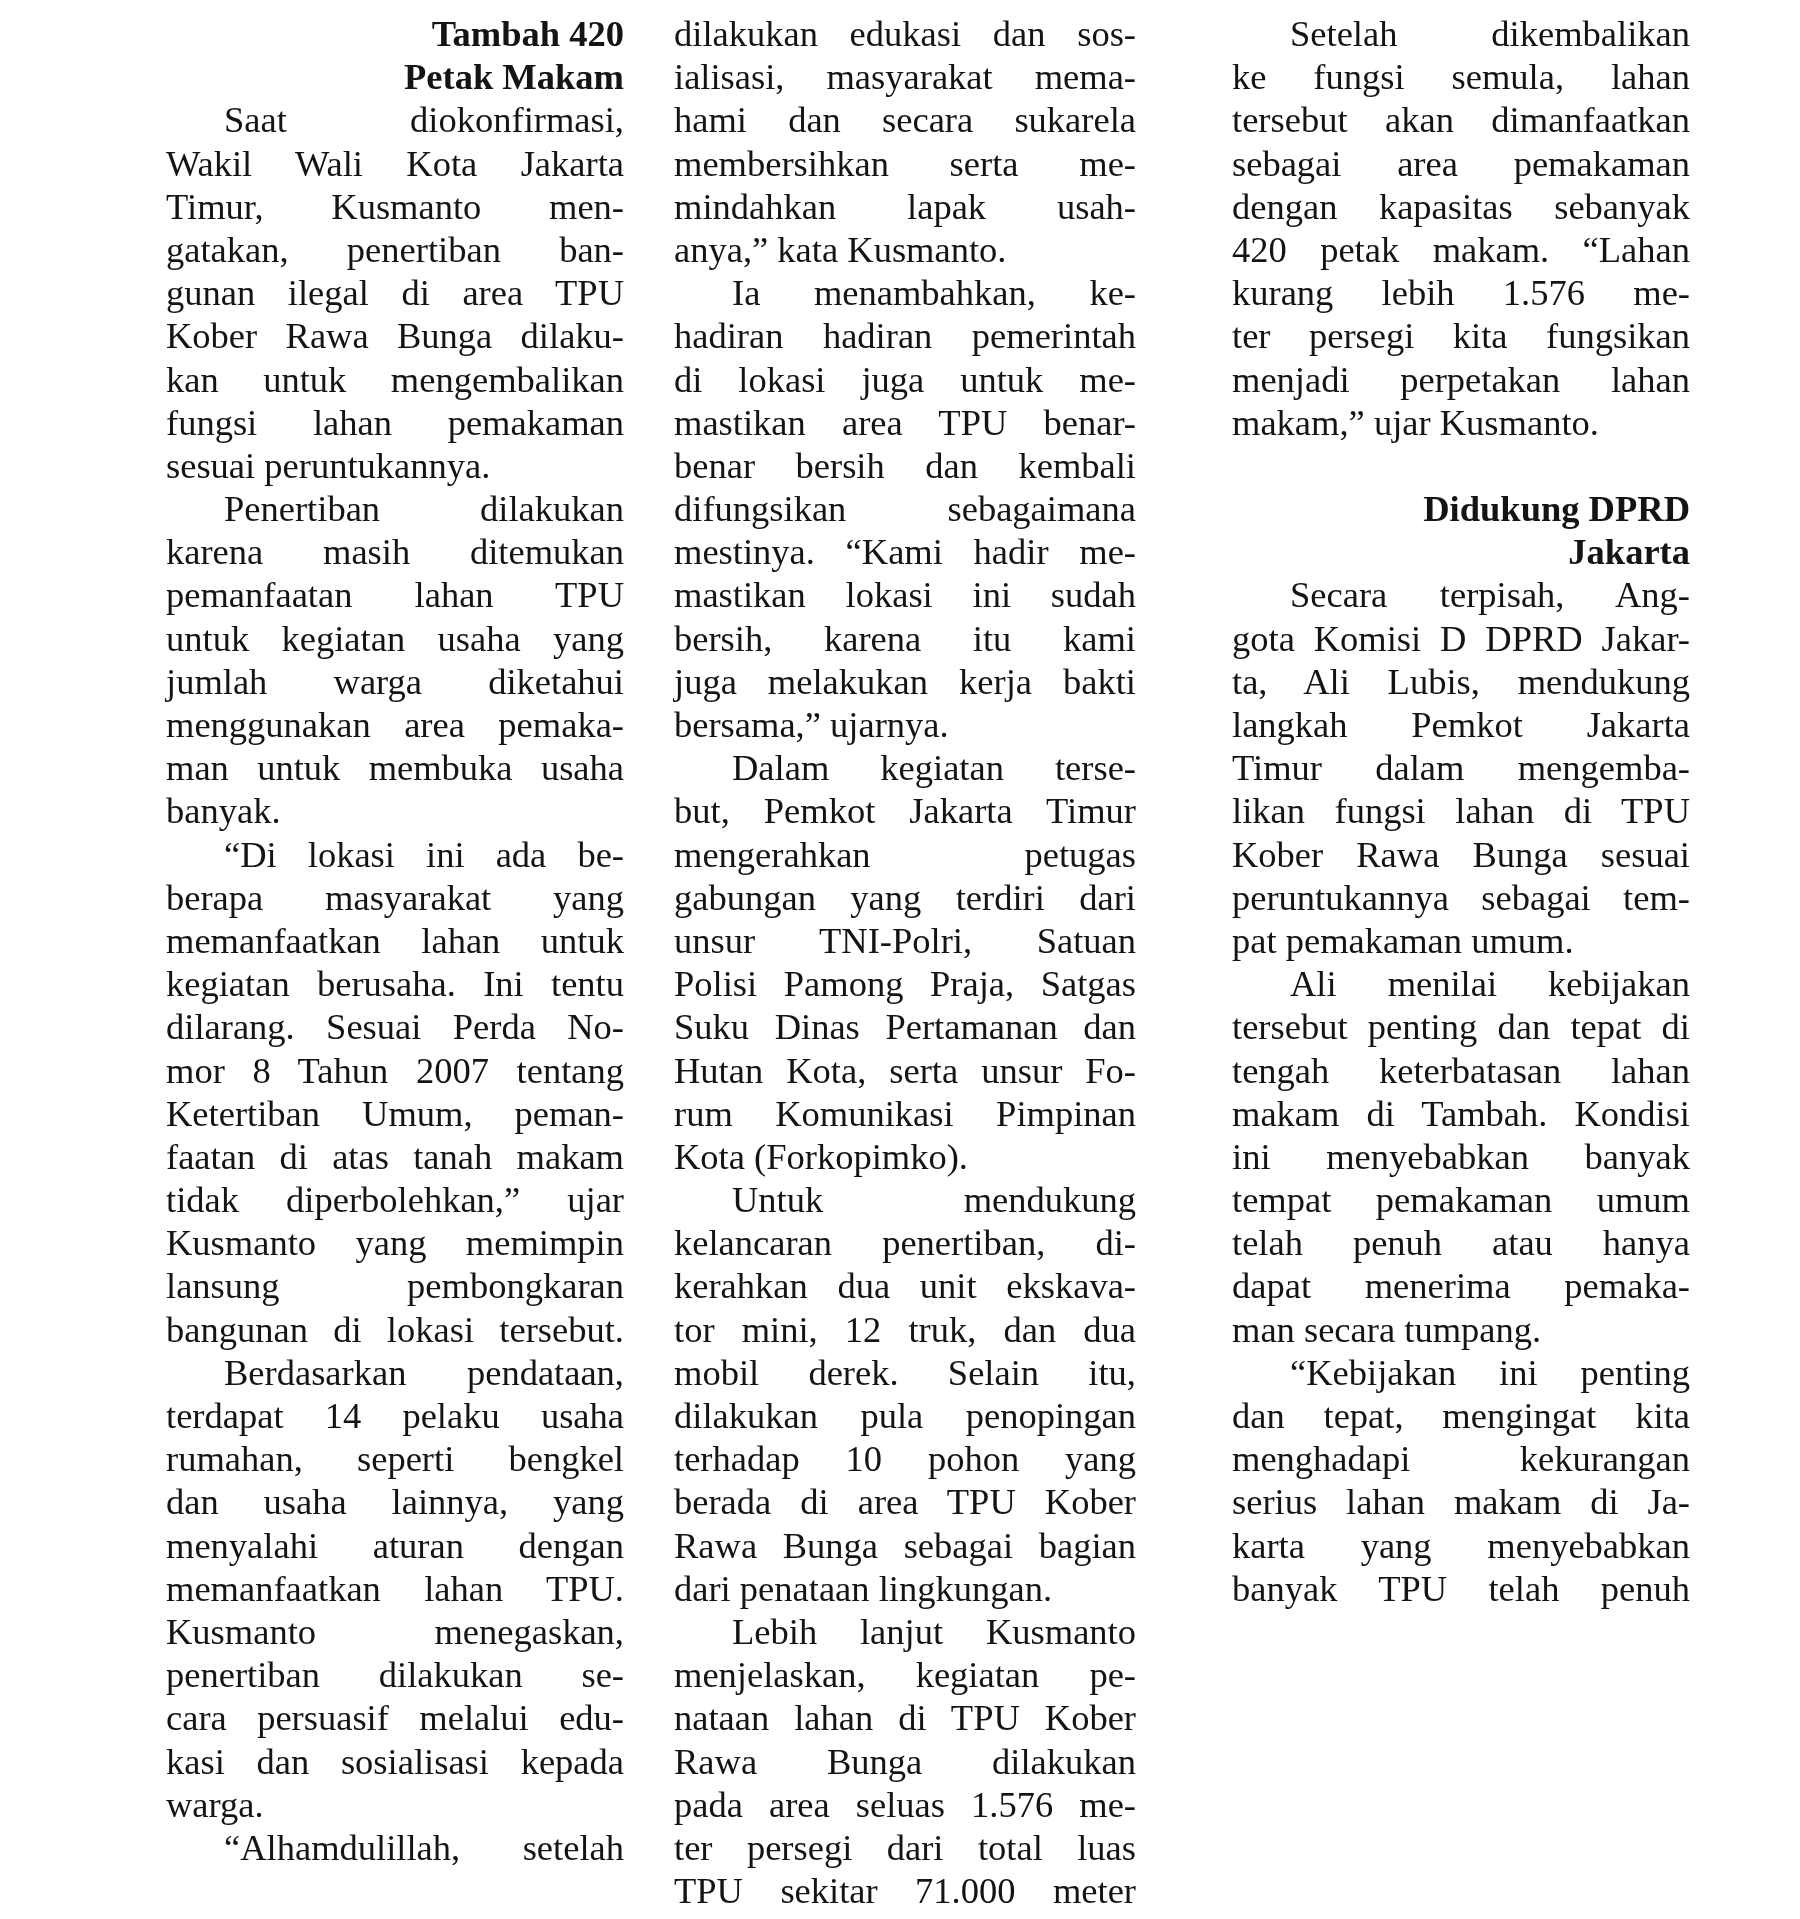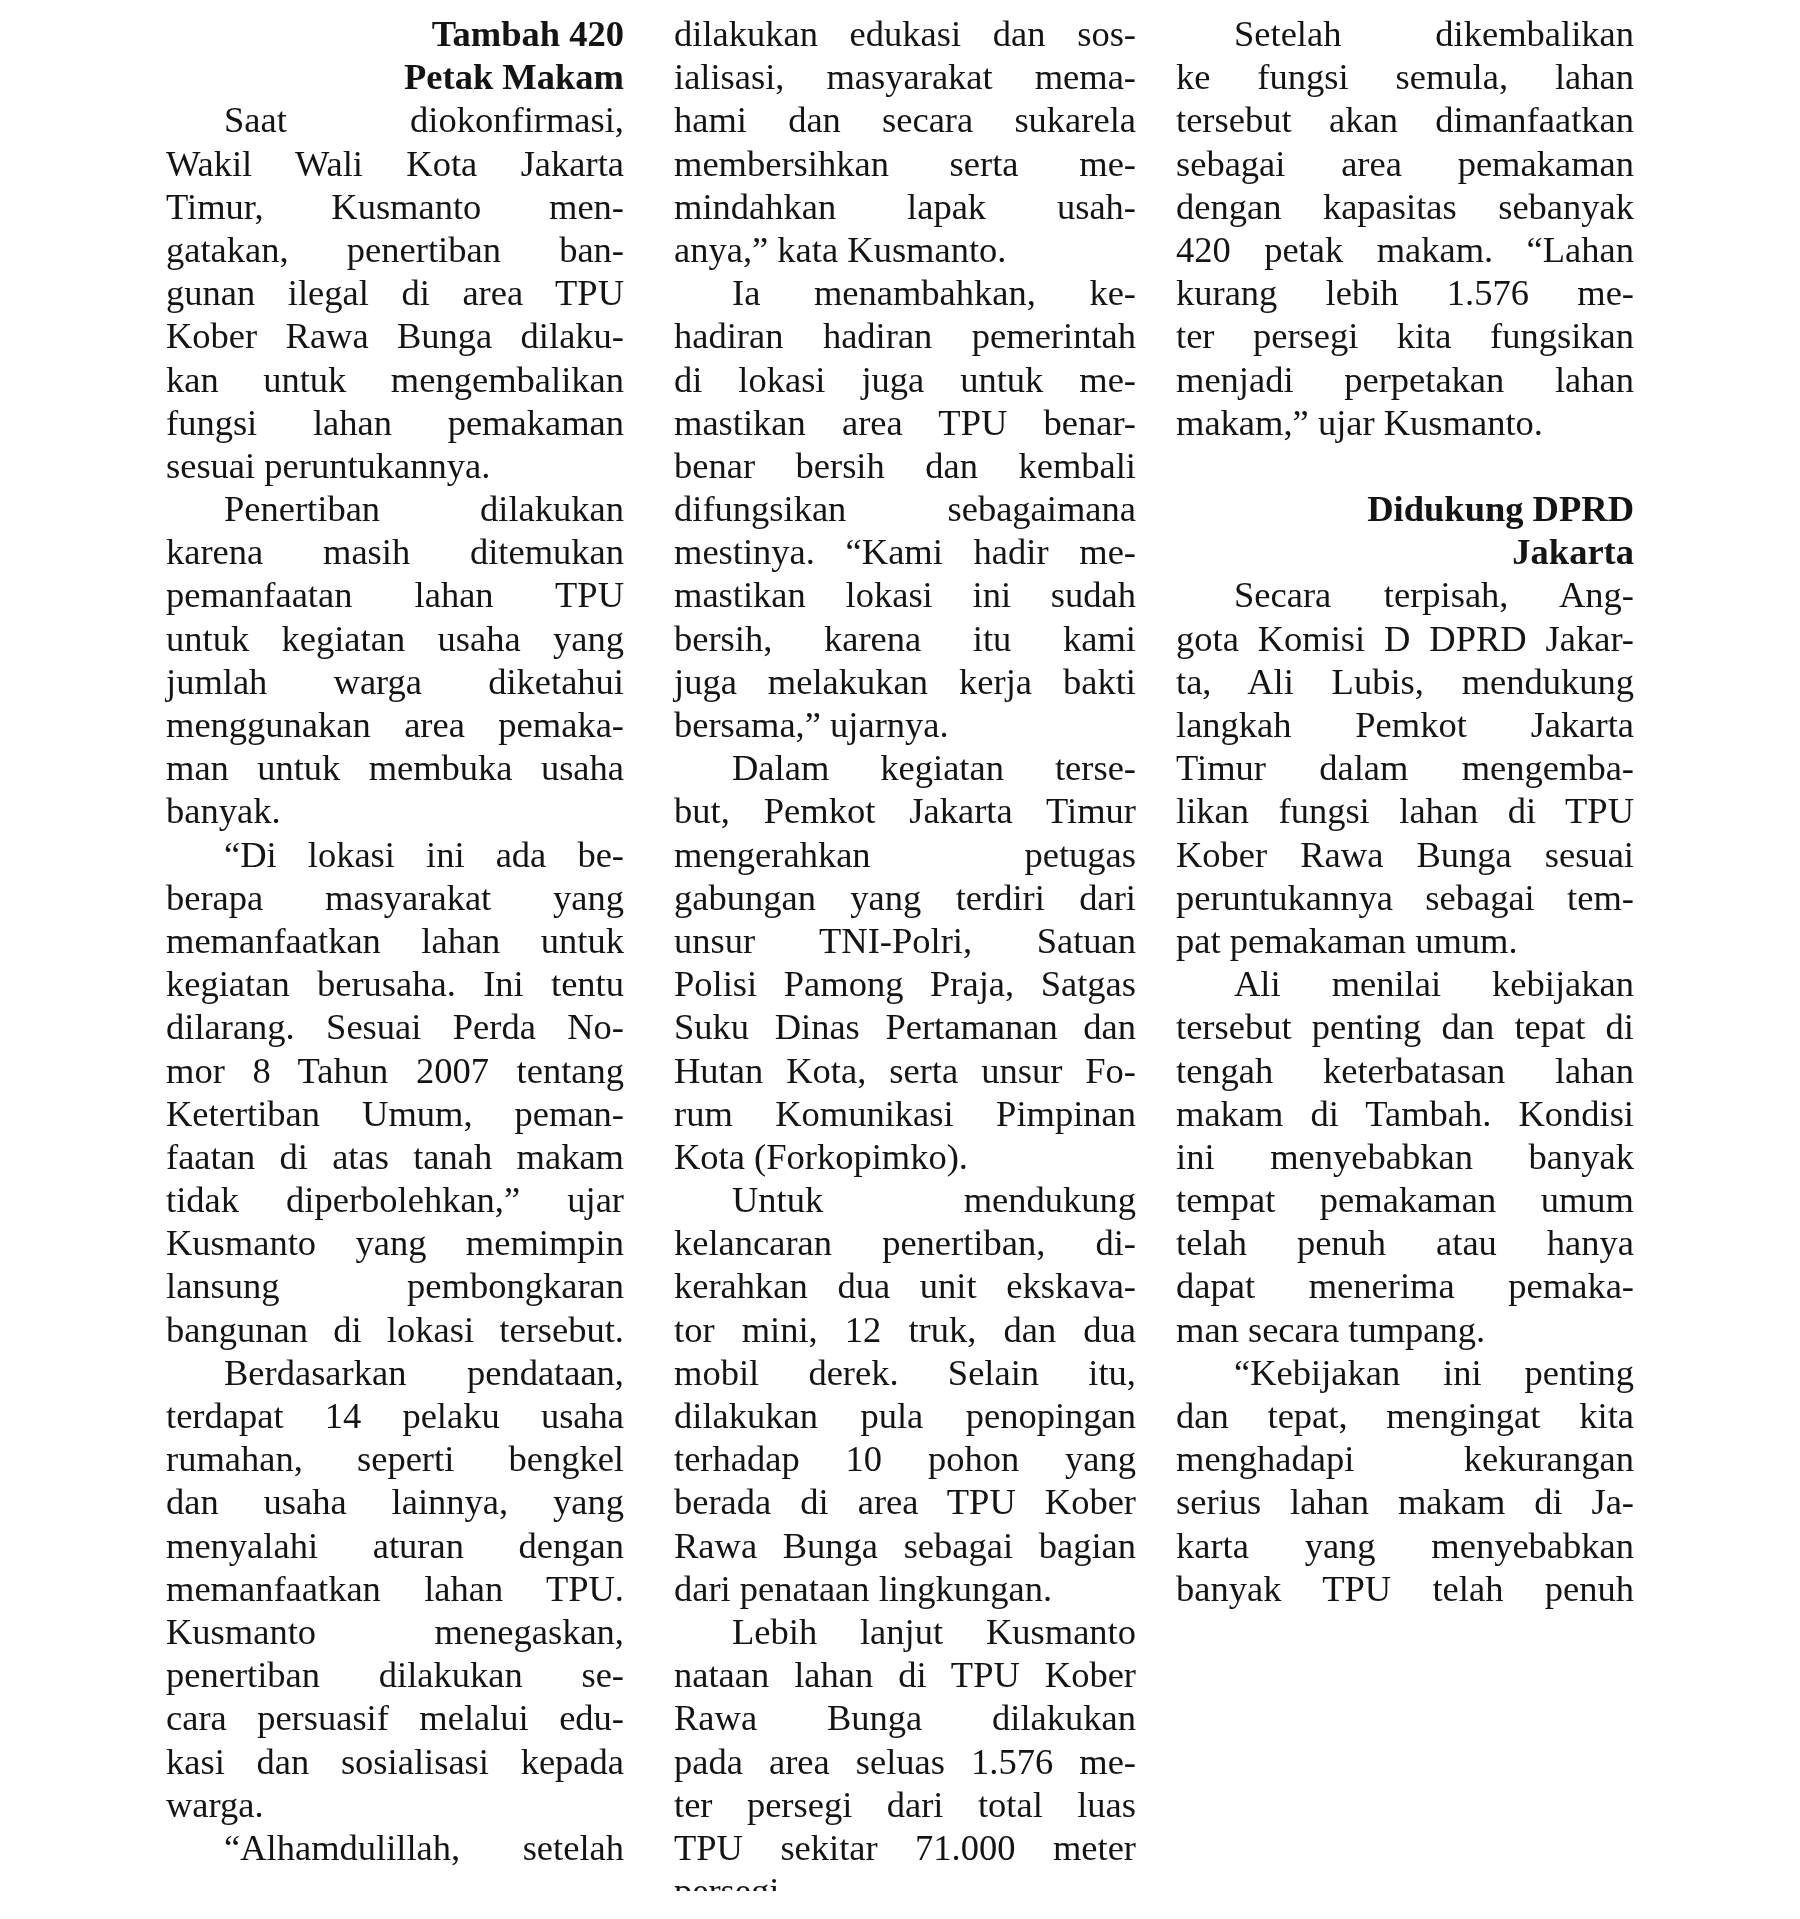--- a/index.html
+++ b/index.html
@@ -8,21 +8,21 @@
     .col {
       position: absolute;
       top: 12px;
       font-family: "Liberation Serif", "DejaVu Serif", serif;
       font-size: 36.5px;
       line-height: 43.2px;
       color: #141414;
     }
     .col1 { left: 166px; width: 458px; }
     .col2 { left: 674px; width: 462px; }
-    .col3 { left: 1176px; width: 458px; }
+    .col3 { left: 1232px; width: 458px; }
     .line {
       display: block;
       white-space: nowrap;
       text-align: justify;
       text-align-last: justify;
       height: 43.2px;
     }
     .line.last { text-align-last: left; }
     .line.indent { padding-left: 58px; }
     .heading {
@@ -118,20 +118,21 @@
     <span class="line">kelancaran penertiban, di-</span>
     <span class="line">kerahkan dua unit ekskava-</span>
     <span class="line">tor mini, 12 truk, dan dua</span>
     <span class="line">mobil derek. Selain itu,</span>
     <span class="line">dilakukan pula penopingan</span>
     <span class="line">terhadap 10 pohon yang</span>
     <span class="line">berada di area TPU Kober</span>
     <span class="line">Rawa Bunga sebagai bagian</span>
     <span class="line last">dari penataan lingkungan.</span>
     <span class="line indent">Lebih lanjut Kusmanto</span>
+    <span class="line">menjelaskan, kegiatan pe-</span>
     <span class="line">nataan lahan di TPU Kober</span>
     <span class="line">Rawa Bunga dilakukan</span>
     <span class="line">pada area seluas 1.576 me-</span>
     <span class="line">ter persegi dari total luas</span>
     <span class="line">TPU sekitar 71.000 meter</span>
     <span class="cut">persegi.</span>
   </div>
 
   <div class="col col3">
     <span class="line indent">Setelah dikembalikan</span>

